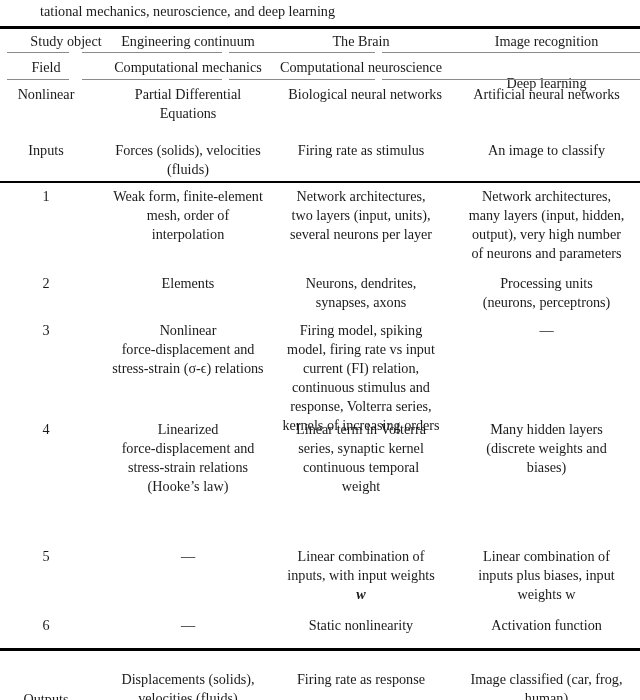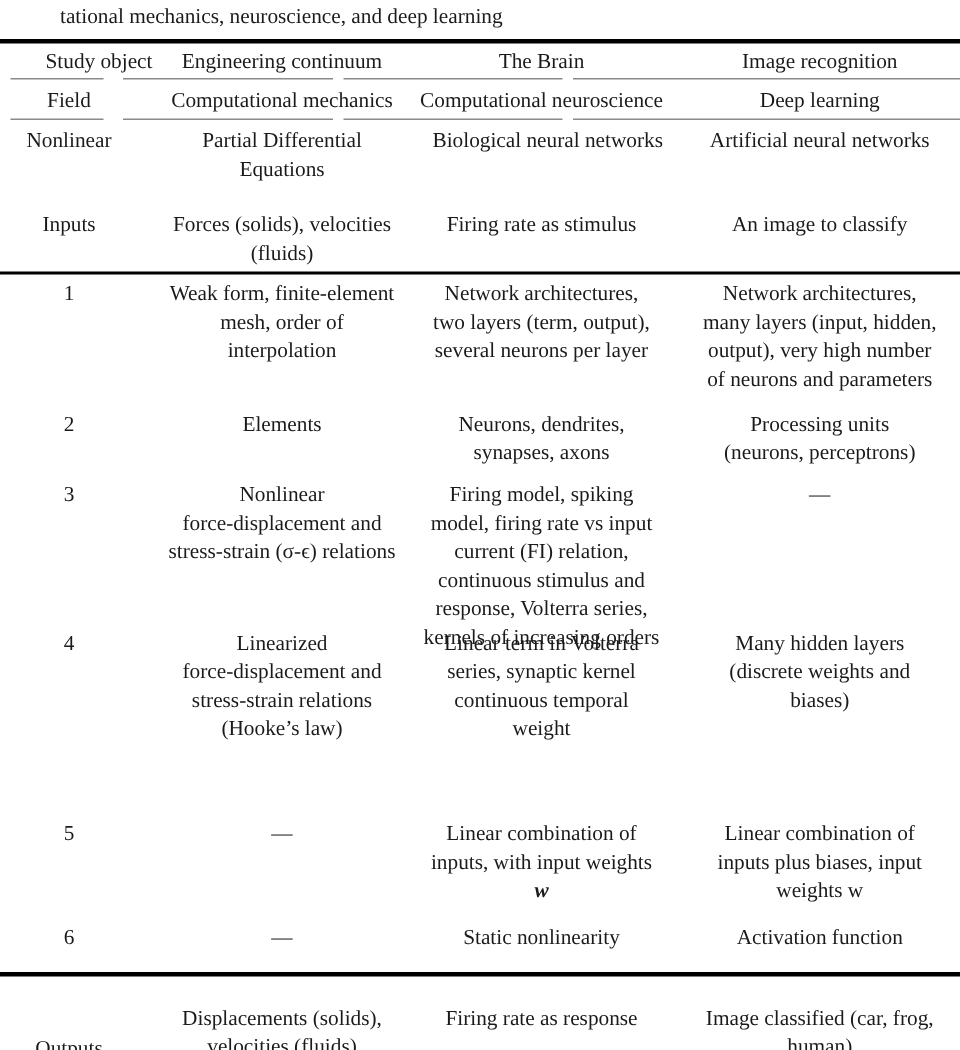--- a/index.html
+++ b/index.html
@@ -37,21 +37,21 @@
 </div>
 <div class="rule-thin" style="top:52px;left:7px;width:62px;"></div>
 <div class="rule-thin" style="top:52px;left:82px;width:140px;"></div>
 <div class="rule-thin" style="top:52px;left:229px;width:146px;"></div>
 <div class="rule-thin" style="top:52px;left:382px;width:258px;"></div>
 
 <div>
   <div class="cell c0" style="top:58px;">Field</div>
   <div class="cell c1" style="top:58px;">Computational mechanics</div>
   <div class="cell c2" style="top:58px;">Computational neuroscience</div>
-  <div class="cell c3" style="top:58px;">Deep learning</div>
+  <div class="cell c3" style="top:74px;">Deep learning</div>
 </div>
 <div class="rule-thin" style="top:79px;left:7px;width:62px;"></div>
 <div class="rule-thin" style="top:79px;left:82px;width:140px;"></div>
 <div class="rule-thin" style="top:79px;left:229px;width:146px;"></div>
 <div class="rule-thin" style="top:79px;left:382px;width:258px;"></div>
 
 <div>
   <div class="cell c0" style="top:85px;">Nonlinear</div>
   <div class="cell" style="top:85px;left:108px;width:160px;">Partial Differential Equations</div>
   <div class="cell c2" style="top:85px;text-align:right;">Biological neural networks</div>
@@ -70,21 +70,21 @@
 <div id="body-rows">
     <div>
       <div class="cell c0" style="top: 187px;">1</div>
       <div class="cell c1" style="top: 187px;">
         <div>Weak form, finite-element</div>
         <div>mesh, order of</div>
         <div>interpolation</div>
       </div>
       <div class="cell c2" style="top: 187px;">
         <div>Network architectures,</div>
-        <div>two layers (term, output),</div>
+        <div>two layers (input, units),</div>
         <div>several neurons per layer</div>
       </div>
       <div class="cell c3" style="top: 187px;">
         <div>Network architectures,</div>
         <div>many layers (input, hidden,</div>
         <div>output), very high number</div>
         <div>of neurons and parameters</div>
       </div>
     </div>
     <div>

